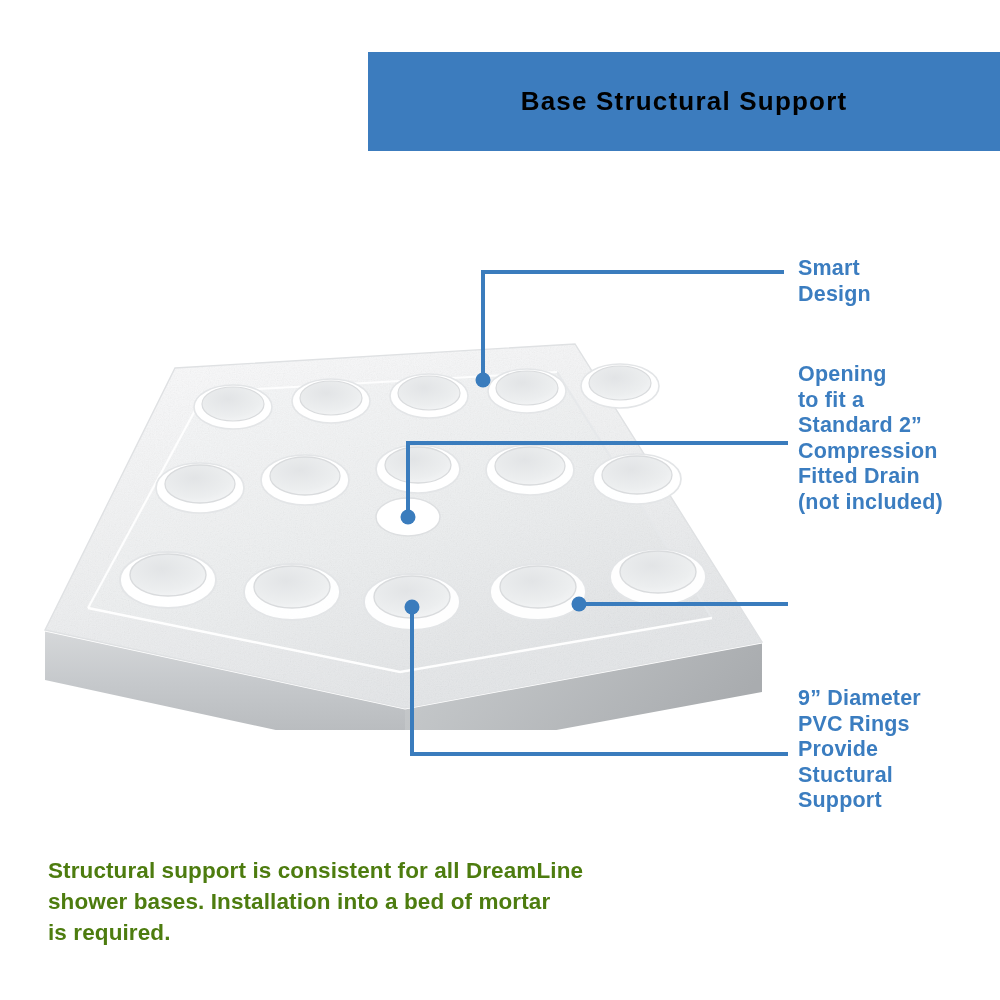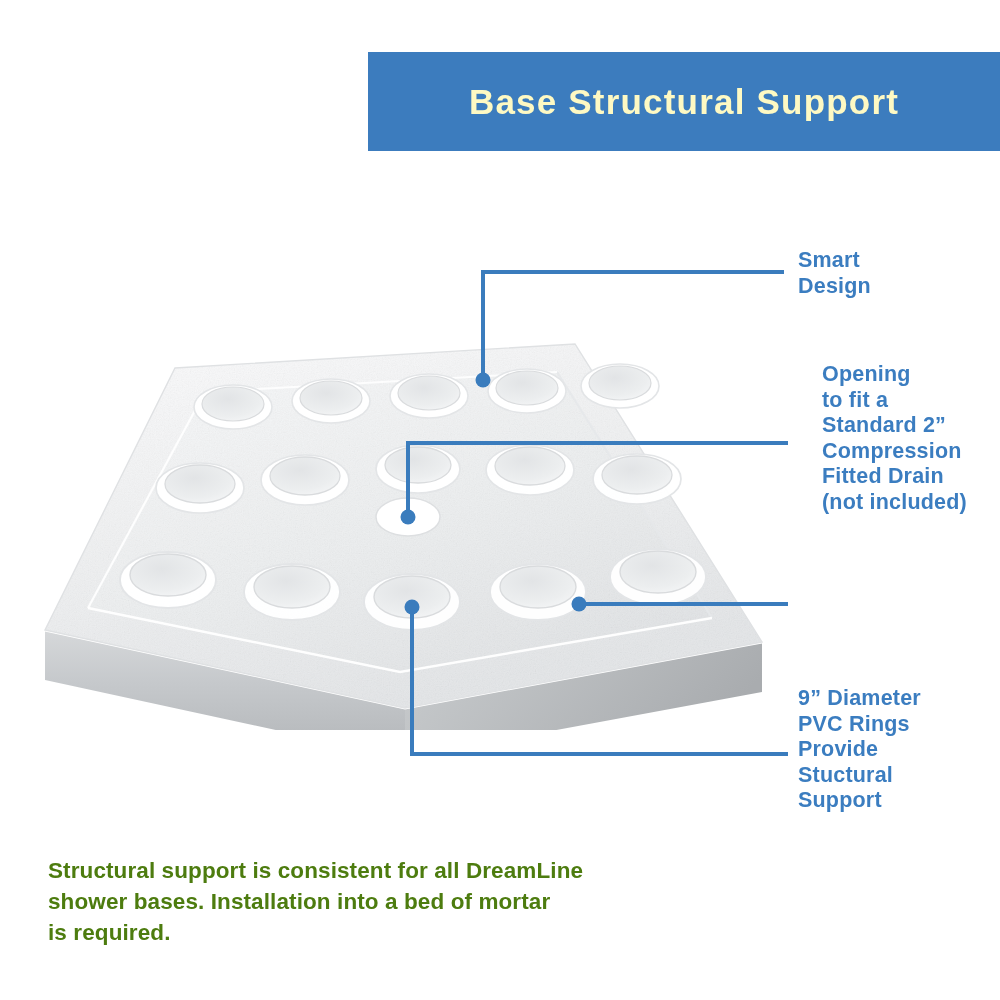--- a/index.html
+++ b/index.html
@@ -24,22 +24,22 @@
     left: 368px;
     top: 52px;
     width: 632px;
     height: 99px;
     background: #3c7cbe;
     display: flex;
     align-items: center;
     justify-content: center;
   }
   #header-title {
-    color: #fef9c3;
-    font-size: 35px;
+    color: #000000;
+    font-size: 26px;
     font-weight: bold;
     letter-spacing: 1.2px;
     white-space: nowrap;
     font-family: "Liberation Sans", sans-serif;
   }
 
   
   #product-illustration {
     position: absolute;
     left: 0px;
@@ -53,22 +53,22 @@
   .callout-label {
     position: absolute;
     color: #3b7dc0;
     font-size: 21.5px;
     font-weight: bold;
     line-height: 25.5px;
     letter-spacing: 0.2px;
     white-space: pre-line;
     font-family: "Liberation Sans", sans-serif;
   }
-  #callout-smart-design   { left: 798px; top: 248px; }
-  #callout-drain-opening  { left: 822px; top: 362px; }
+  #callout-smart-design   { left: 798px; top: 256px; }
+  #callout-drain-opening  { left: 798px; top: 362px; }
   #callout-fiberglass     { left: 798px; top: 578px; }
   #callout-pvc-rings      { left: 798px; top: 686px; }
 
   
   #leader-lines {
     position: absolute;
     left: 0;
     top: 0;
     width: 1000px;
     height: 1000px;

